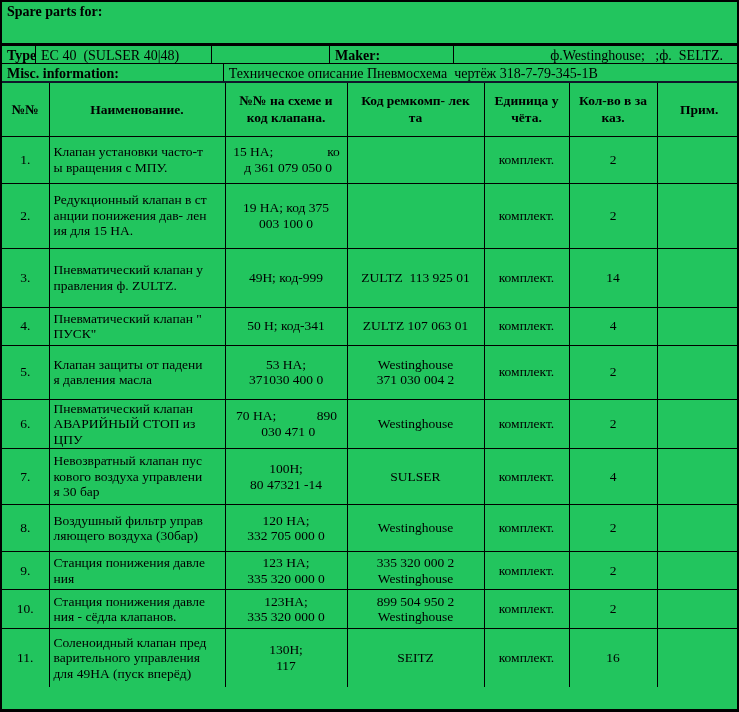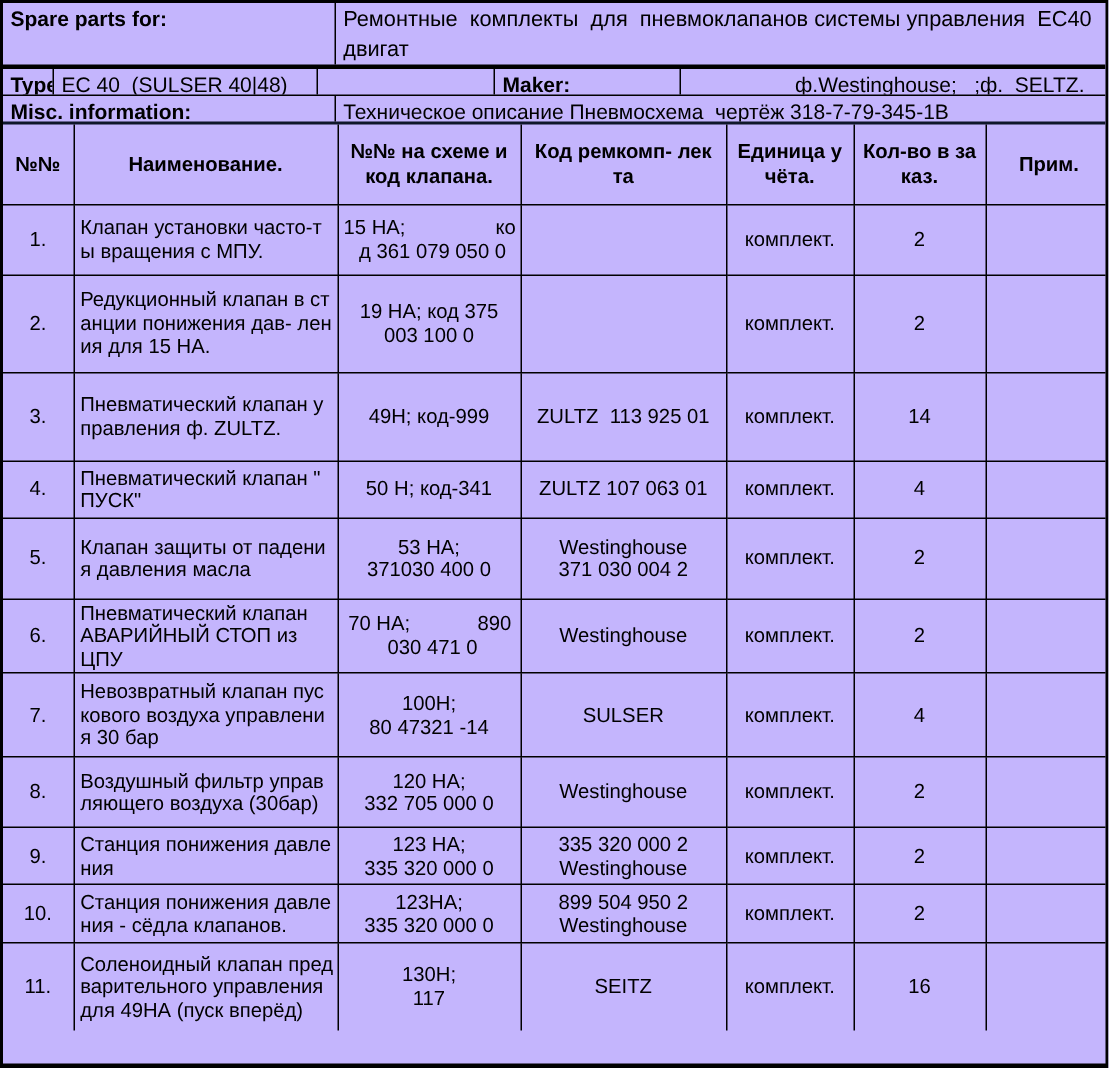--- a/index.html
+++ b/index.html
@@ -1,22 +1,22 @@
 <!DOCTYPE html>
 <html><head>
 <meta charset="utf-8">
 <style>
   * { margin:0; padding:0; box-sizing:border-box; }
   html,body { background:#ffffff; }
   .doc {
     width:739px; height:712px;
     border:2px solid #000;
     border-bottom:3px solid #000;
-    font-family:Liberation Sans, sans-serif;
-    color:#000; background:#c4b5fd;
+    font-family:Liberation Serif, serif;
+    color:#000; background:#22c55e;
     overflow:hidden;
   }
   
   .hrow { display:flex; border-bottom:1px solid #000; }
   .hrow-a { height:44px; border-bottom:3px solid #000; }
   .hrow-b { height:18px; }
   .hrow-c { height:18px; }
   .hrow-d { height:19px; border-bottom:2px solid #0f172a; }
   .hcell {
     border-right:1px solid #000;
@@ -54,22 +54,20 @@
   td.name { text-align:left; padding-left:4px; }
   td.jleft { text-align:center; padding-left:3px; }
 </style>
 </head>
 <body>
 
 <div class="doc">
 
   <div class="hrow hrow-a">
     <div class="hcell b w223">Spare parts for:</div>
-    <div class="hcell w516">Ремонтные  комплекты  для  пневмоклапанов системы управления  ЕС40  двигат
-елями  ЗУЛЬЦЕР 40/48.</div>
   </div>
 
   <div class="hrow hrow-b">
     <div class="hcell b w47">Type:</div>
     <div class="hcell w176">ЕС 40  (SULSER 40|48)</div>
     <div class="hcell w118"></div>
     <div class="hcell b w124">Maker:</div>
     <div class="hcell w274">ф.Westinghouse;   ;ф.  SELTZ.</div>
   </div>
 

